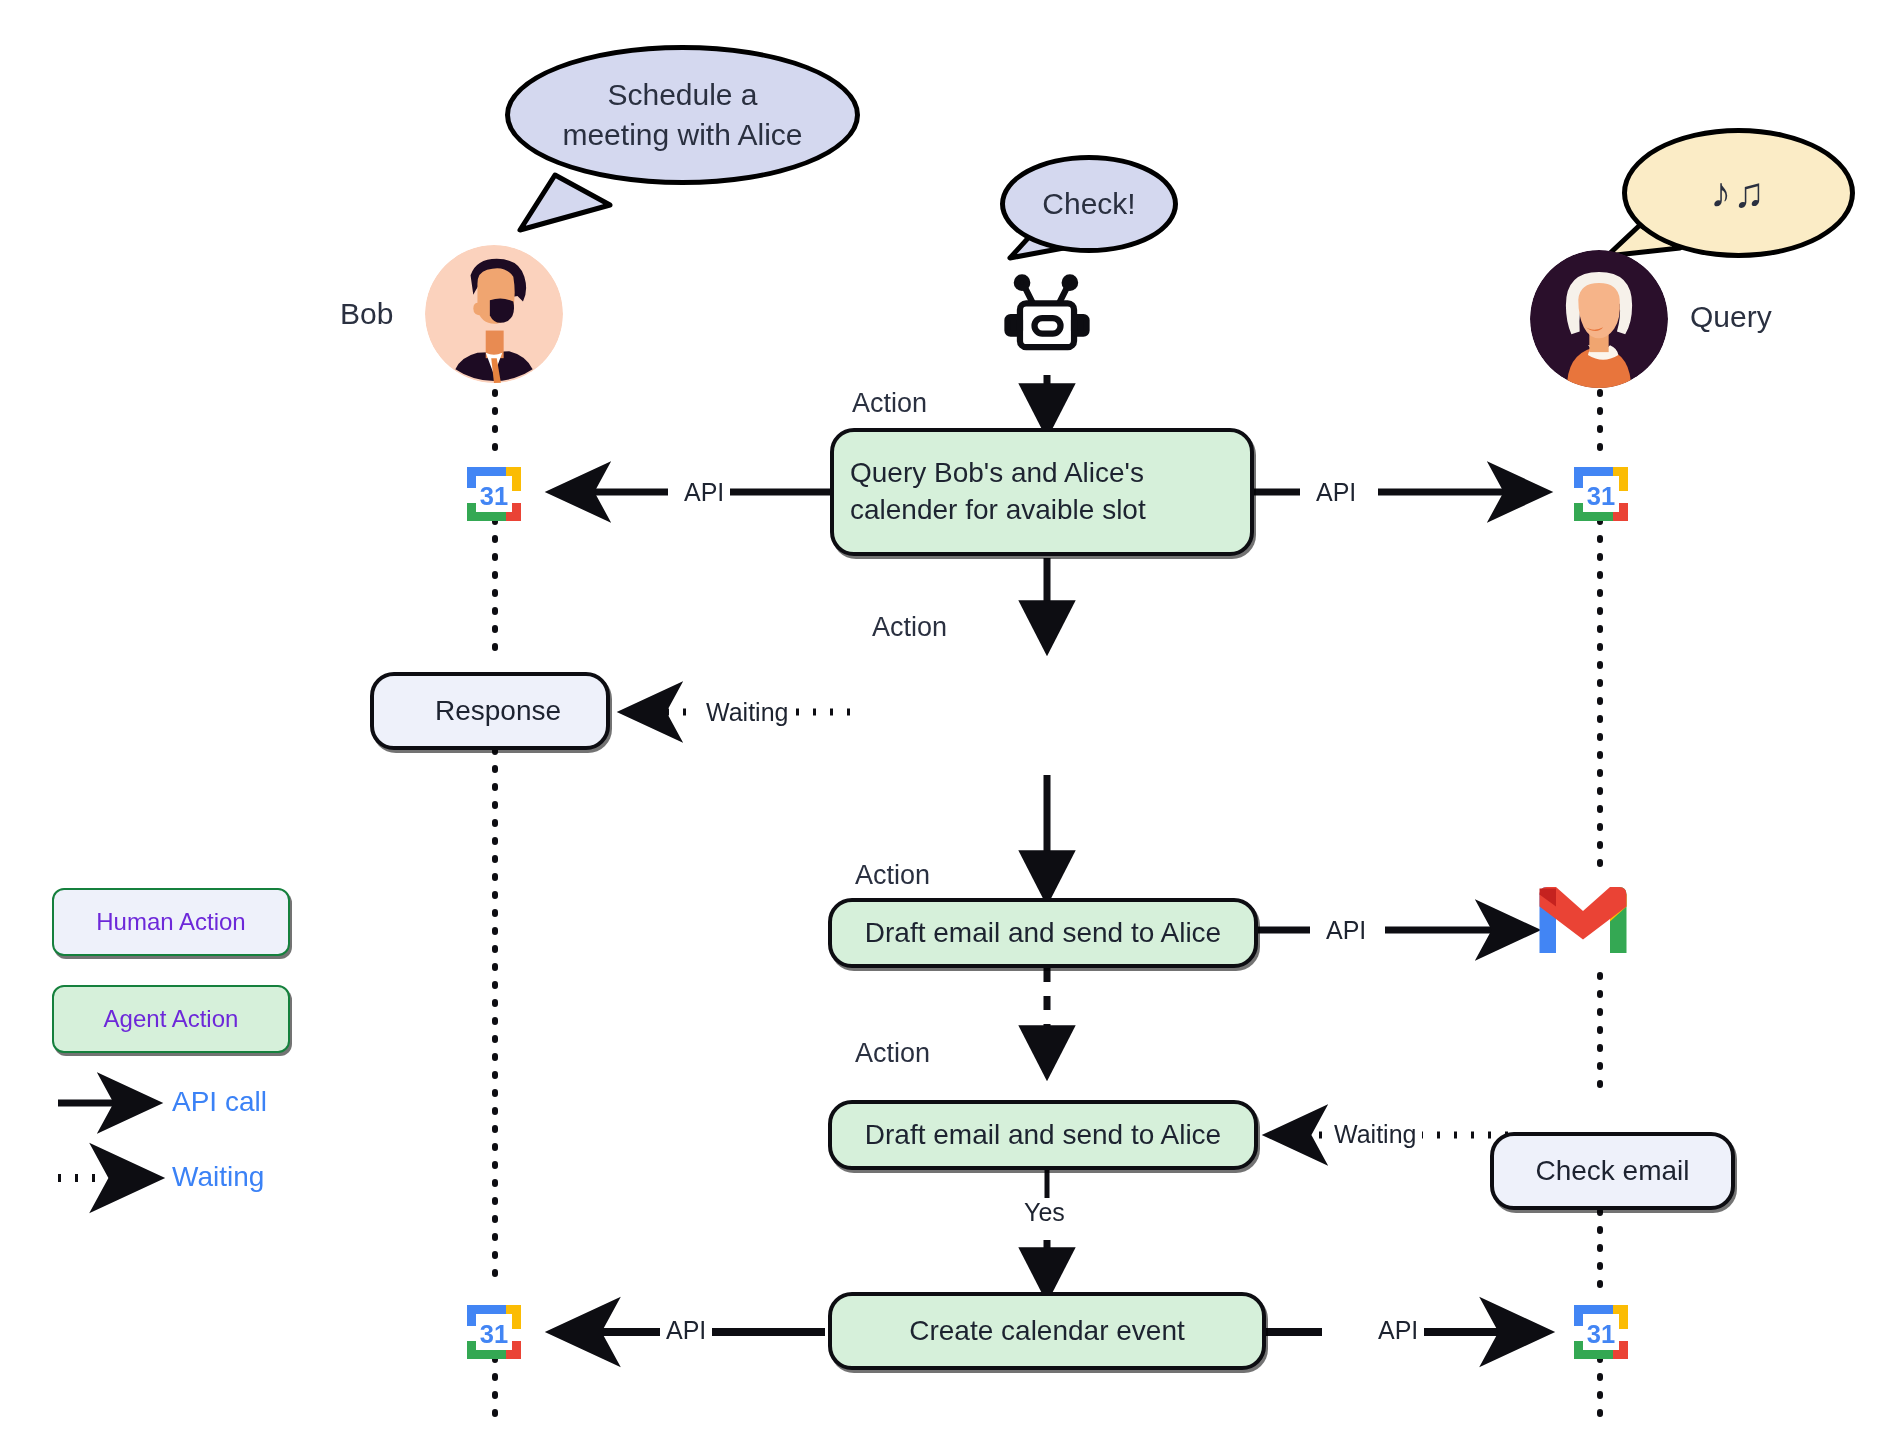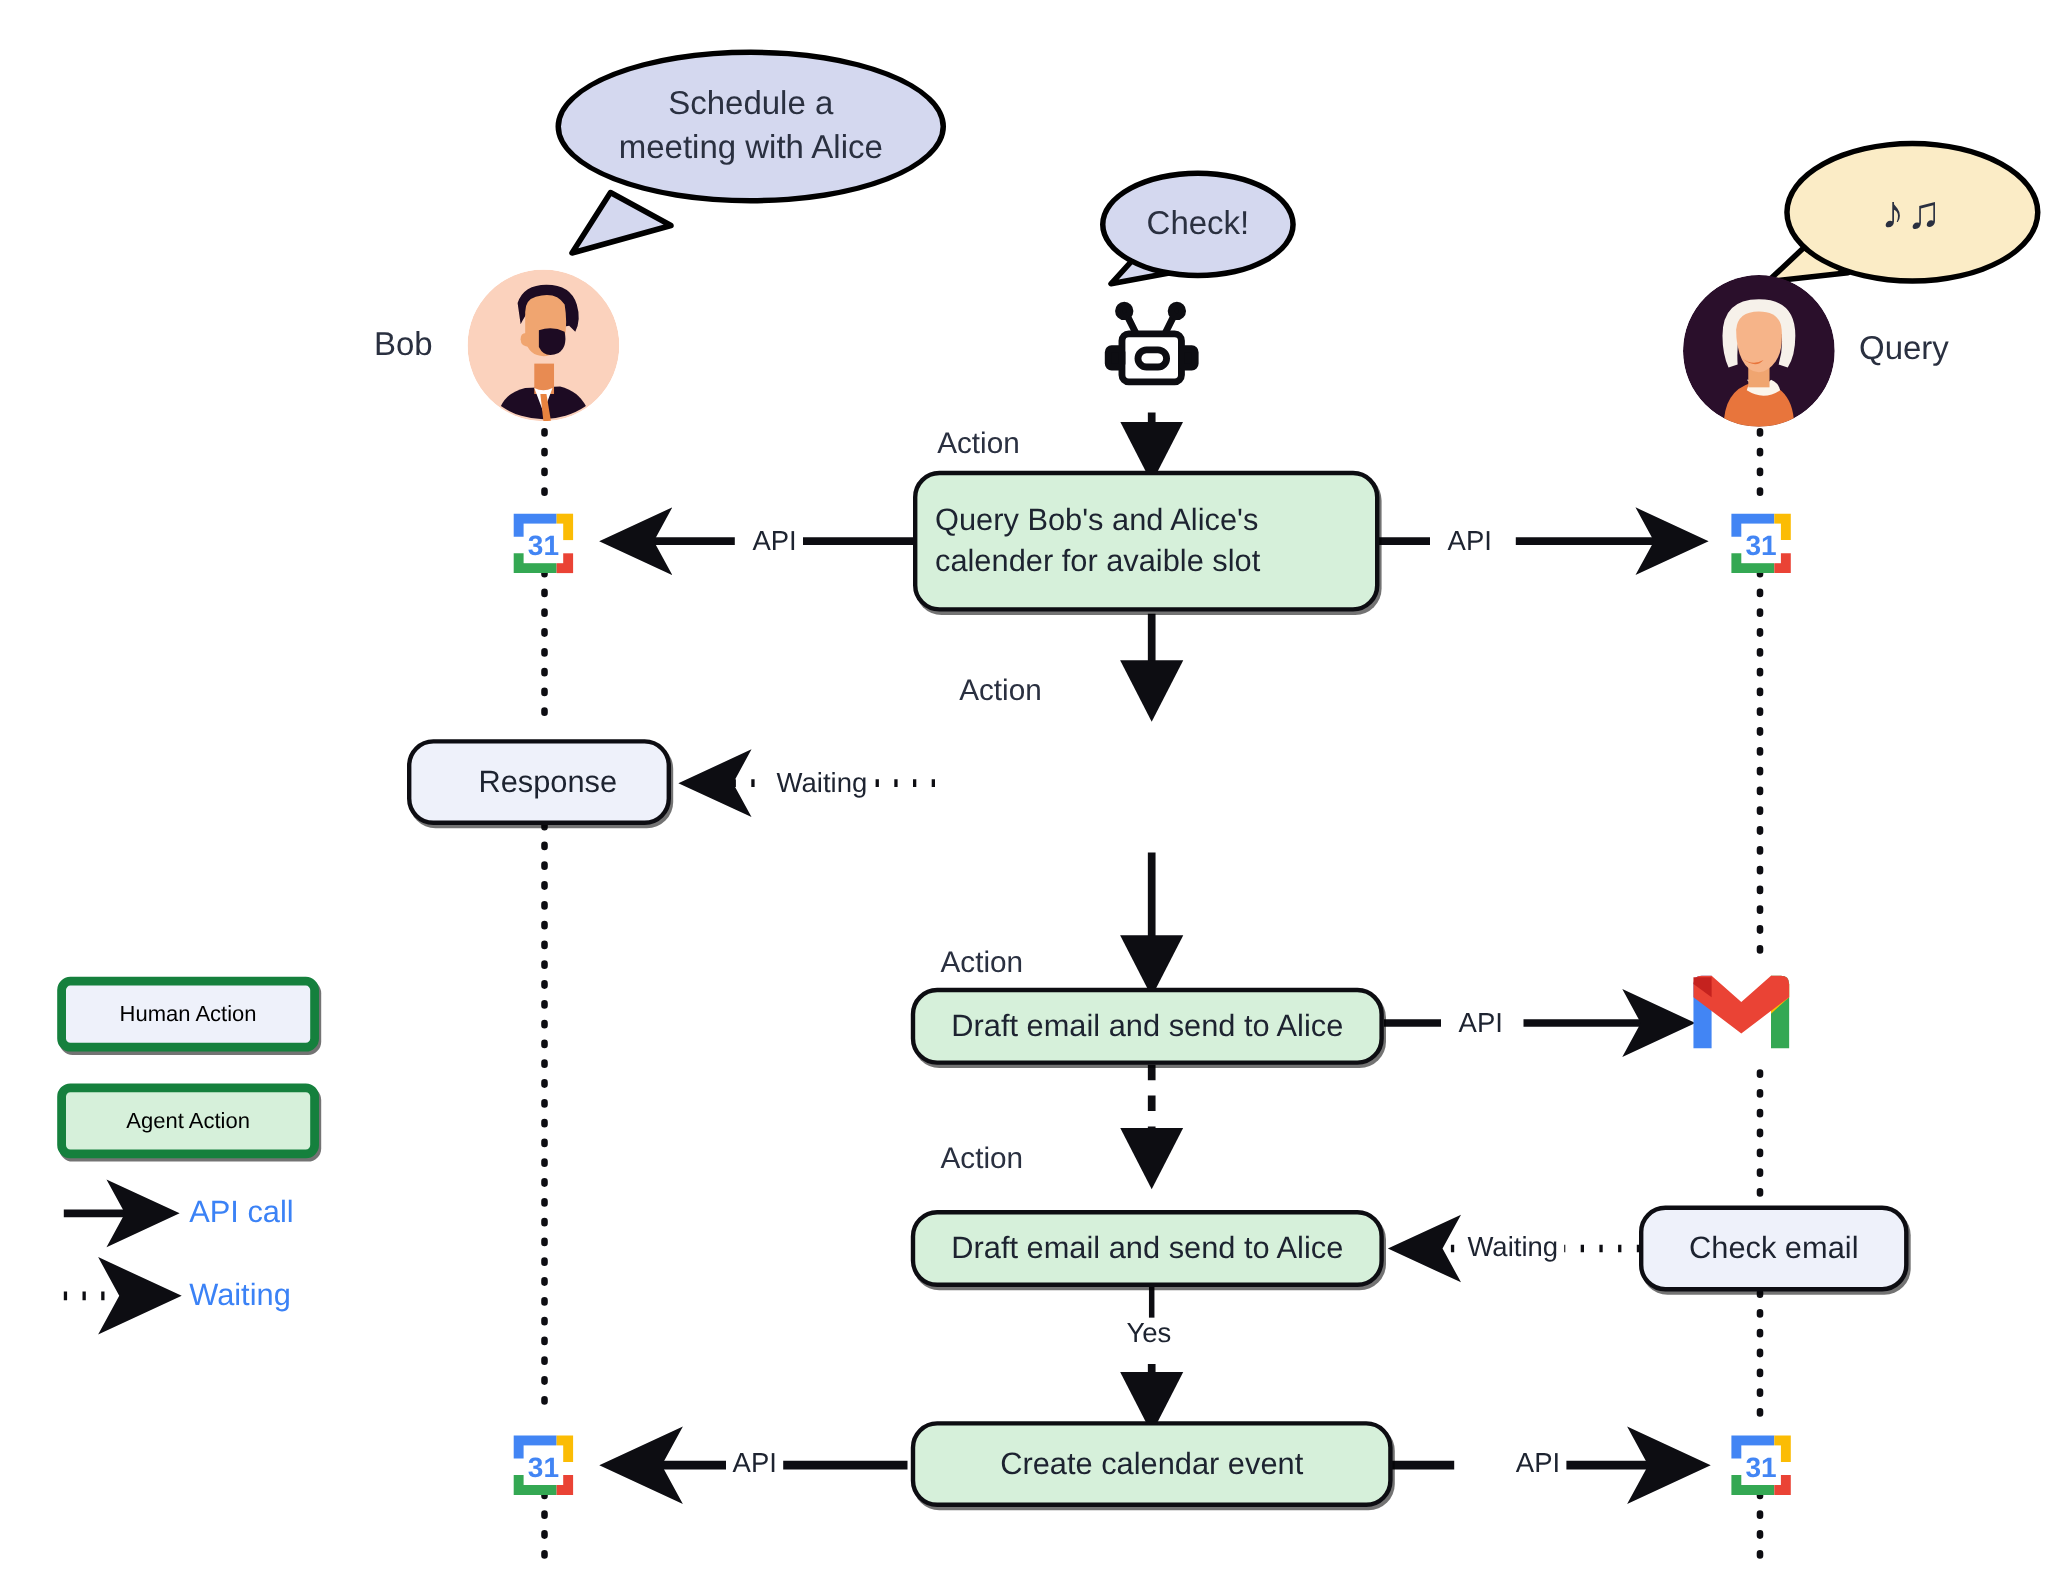--- a/index.html
+++ b/index.html
@@ -85,27 +85,27 @@
     position: absolute;
     font-size: 25px;
     color: #1d2330;
     background: #ffffff;
     padding: 0 6px;
     white-space: nowrap;
   }
   .legend-box {
     position: absolute;
     box-sizing: border-box;
-    border: 8px solid #15803d;
+    border: 2px solid #15803d;
     border-radius: 12px;
     display: flex;
     align-items: center;
     justify-content: center;
-    font-size: 20px;
-    color: #000000;
+    font-size: 24px;
+    color: #6d28d9;
     box-shadow: 2px 3px 0 rgba(0,0,0,0.55);
   }
   .legend-box.human { background: #eef1fa; }
   .legend-box.agent { background: #d6f0da; }
   .legend-text {
     position: absolute;
     font-size: 28px;
     color: #3b82f6;
     white-space: nowrap;
   }
@@ -298,21 +298,21 @@
       <path d="M50 3 l6 0 q5 0 5 5 l0 39 l-11 0 Z" fill="#34a853"></path>
       <path d="M50 3 l11 5 l0 8 l-11 10 Z" fill="#fbbc04"></path>
       <path d="M3 8 q0 -5 5 -5 l6 0 l18 16 l18 -16 l6 0 q5 0 5 5 l0 8 l-29 22 l-29 -22 Z" fill="#ea4335"></path>
       <path d="M3 4 l11 0 l0 12 l-11 -8 Z" fill="#c5221f"></path>
     </svg>
   </div>
 
   <div class="action-label" style="left:855px; top:1038px;">Action</div>
   <div class="node agent" style="left:828px; top:1100px; width:430px; height:70px;">Draft email and send to Alice</div>
   <div class="edge-label" style="left:1328px; top:1120px;">Waiting</div>
-  <div class="node human" style="left:1490px; top:1096px; width:245px; height:78px;padding-left:16px;">Check email</div>
+  <div class="node human" style="left:1490px; top:1132px; width:245px; height:78px;padding-left:16px;">Check email</div>
   <div class="edge-label" style="left:1018px; top:1198px;">Yes</div>
 
   <div class="node agent" style="left:828px; top:1292px; width:438px; height:78px;">Create calendar event</div>
   <div class="edge-label" style="left:660px; top:1316px;">API</div>
   <div class="edge-label" style="left:1372px; top:1316px;">API</div>
 
   <div class="abs" style="left:458px; top:1296px;">
     <svg class="icon" width="72" height="72" viewBox="0 0 48 48">
       <path d="M6 6 h26 v14 h-26 Z" fill="#4285f4"></path>
       <path d="M32 6 h10 v16 h-10 Z" fill="#fbbc04"></path>

